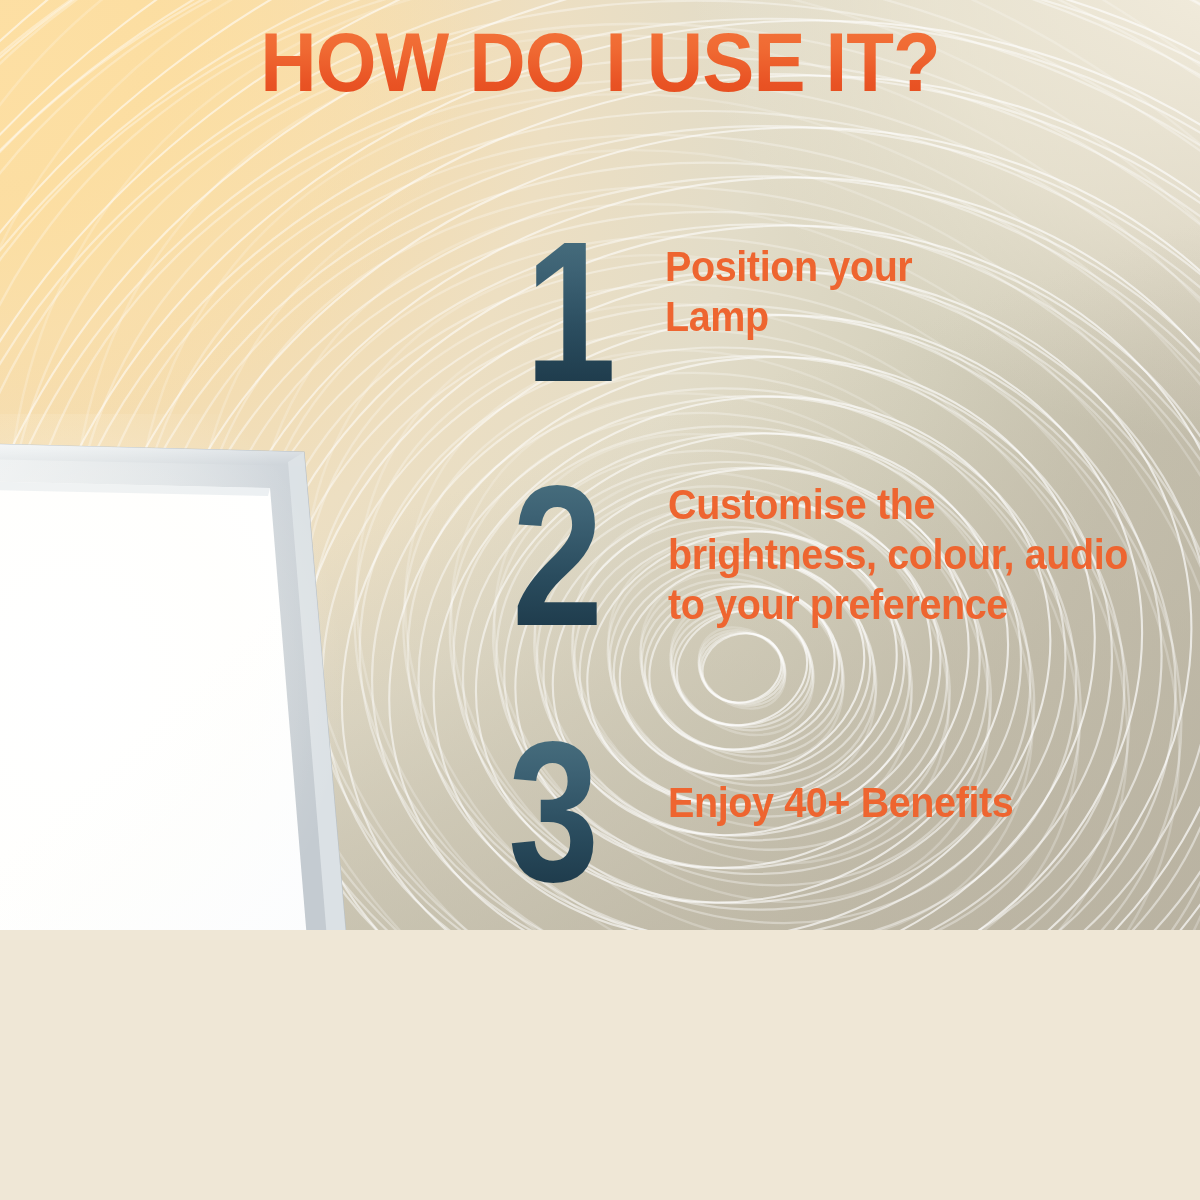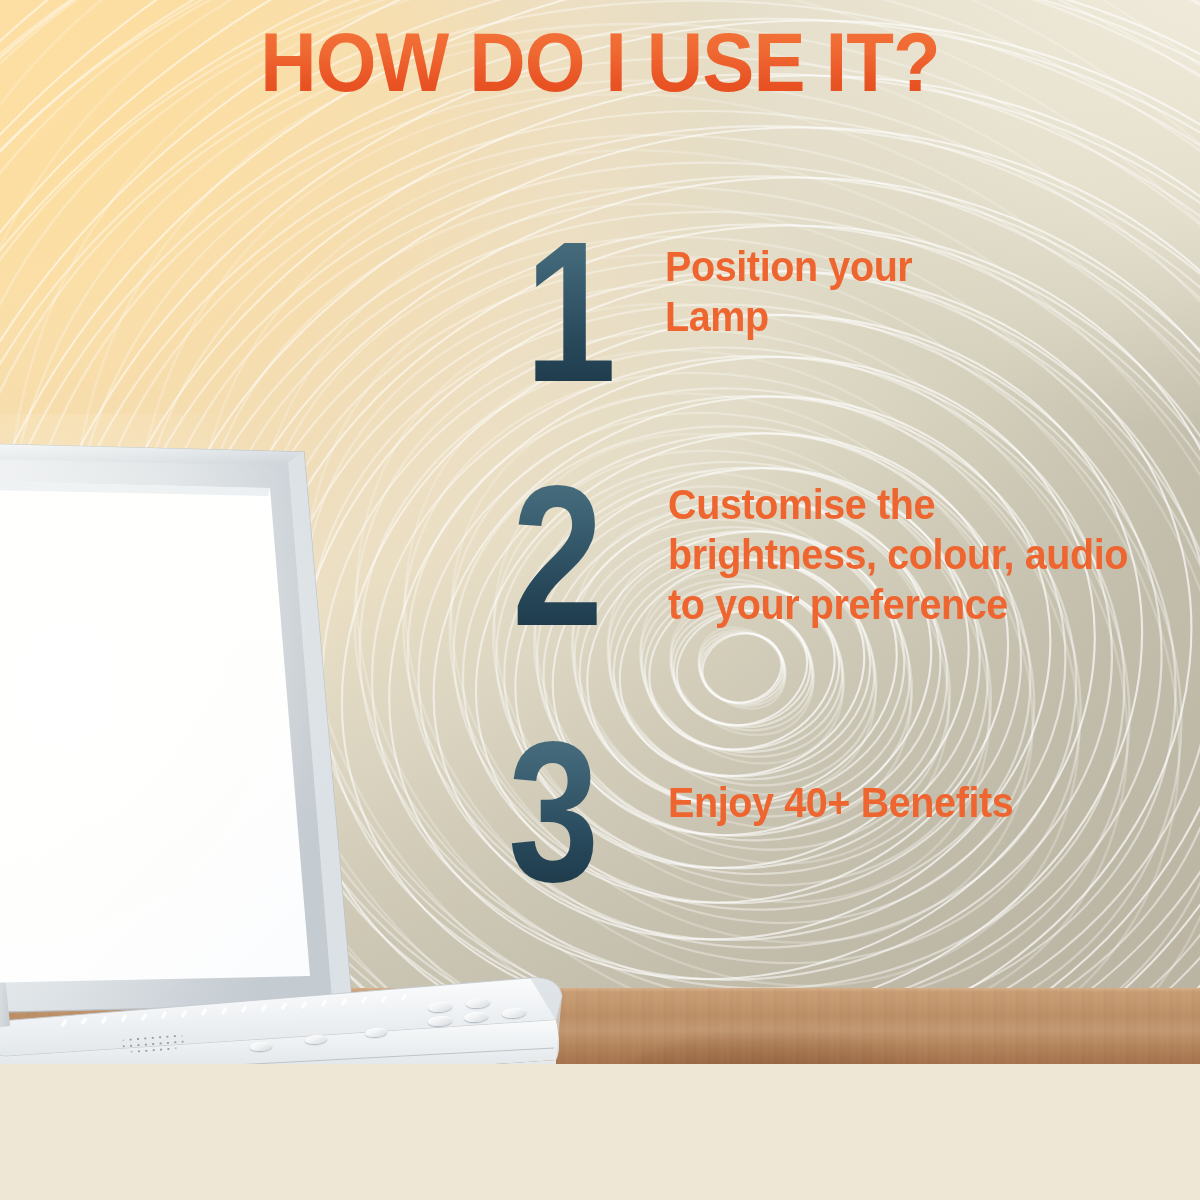--- a/index.html
+++ b/index.html
@@ -6,21 +6,21 @@
   * { box-sizing: border-box; margin: 0; padding: 0; }
   html, body {
     width: 1200px; height: 1200px;
     overflow: hidden;
     font-family: "Liberation Sans", sans-serif;
     background: #efe7d6;
   }
 
   .poster {
     position: relative;
-    width: 1200px; height: 1064px;
+    width: 1200px; height: 930px;
     overflow: hidden;
   }
 
   
   .bg-base {
     position: absolute; inset: 0;
     background:
       radial-gradient(circle at 2% 8%, #fde2a8 0%, #fbdda0 9%, #f7dcaa 20%, #eddfc2 36%, #e2dcc8 50%, #d4d0bc 66%, #c6c1ae 80%, #bdb8a6 100%);
   }
   .bg-warm-tl {

